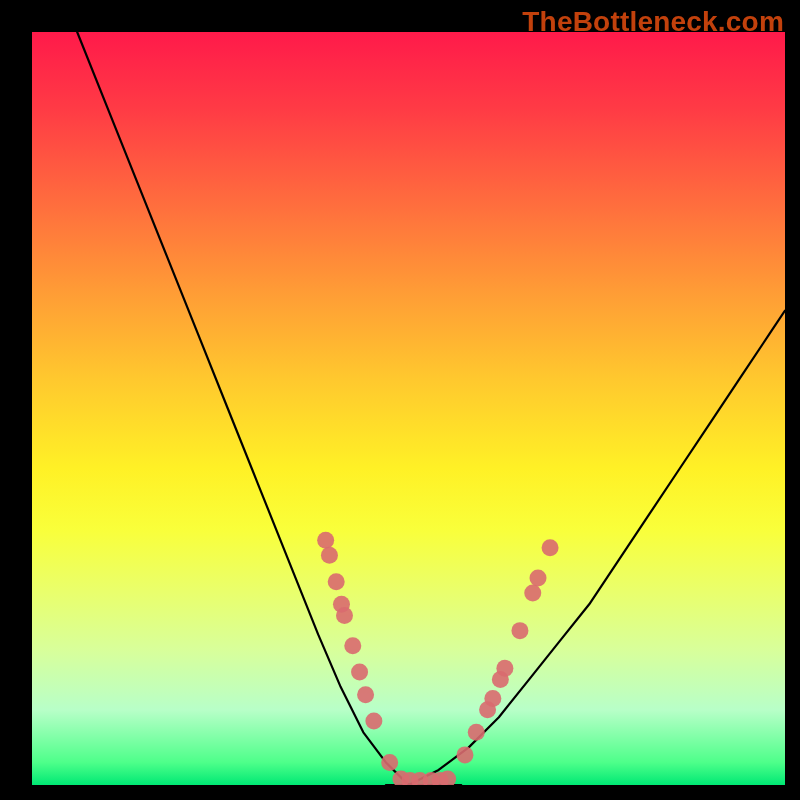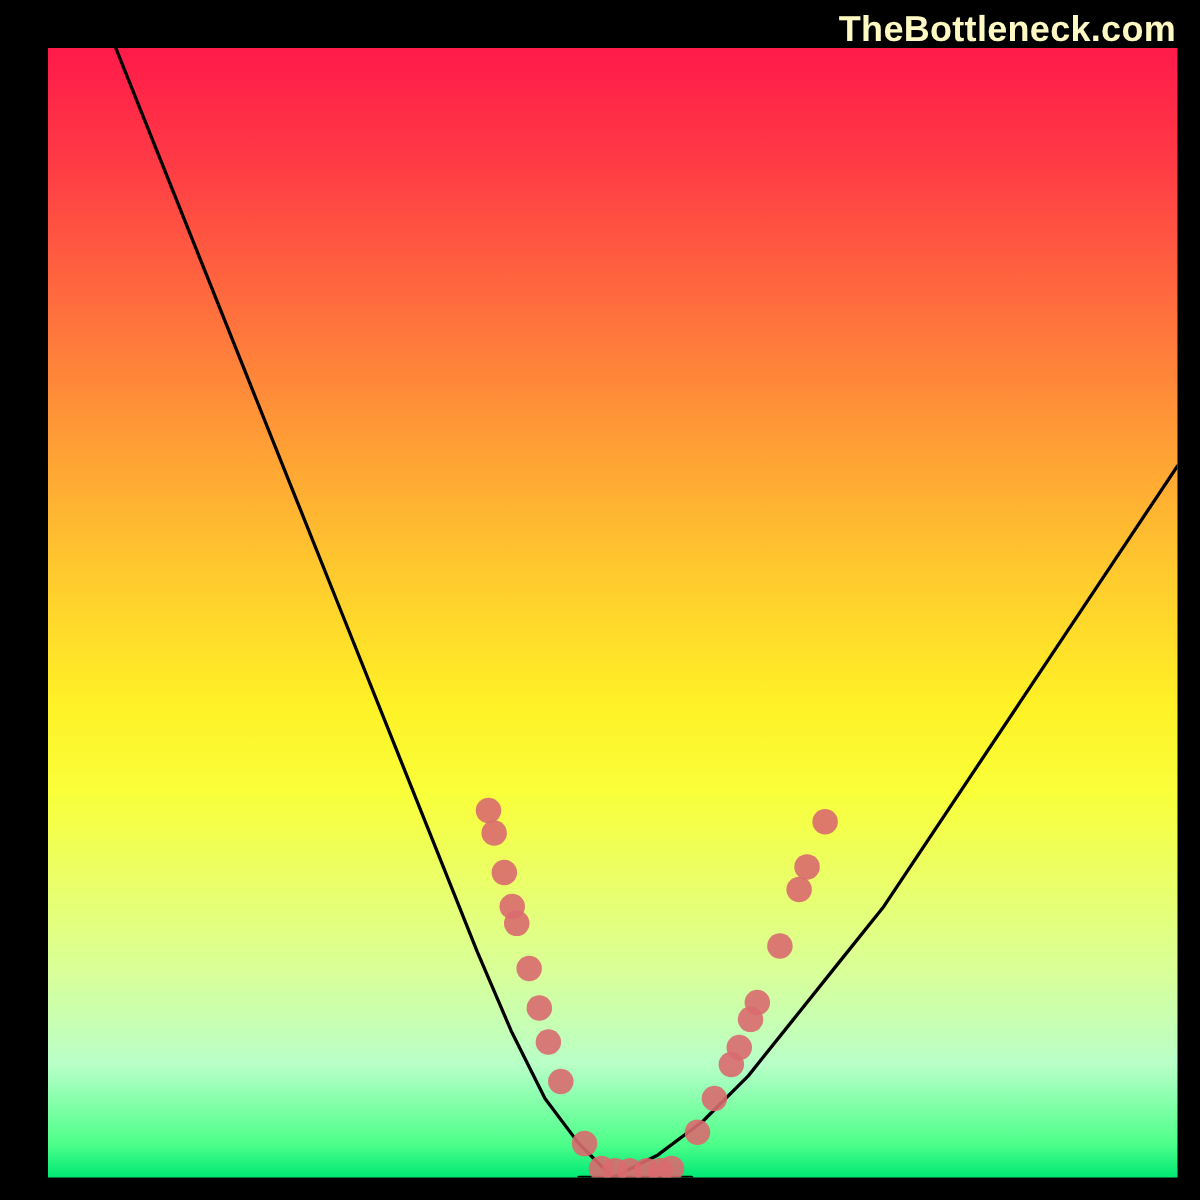--- a/index.html
+++ b/index.html
@@ -27,23 +27,23 @@
       #b8ffc8 90%,
       #4eff8a 97%,
       #00e874 100%
     );
   }
   .watermark {
     position: absolute;
     right: 16px;
     top: 6px;
     font-family: Arial, Helvetica, sans-serif;
-    font-size: 24px;
+    font-size: 28px;
     font-weight: 600;
-    color: #fef9c3;
+    color: #c2410c;
     letter-spacing: 0.2px;
   }
   svg.overlay {
     position: absolute;
     left: 0; top: 0;
     width: 753px; height: 753px;
   }
 </style>
 </head>
 <body>

